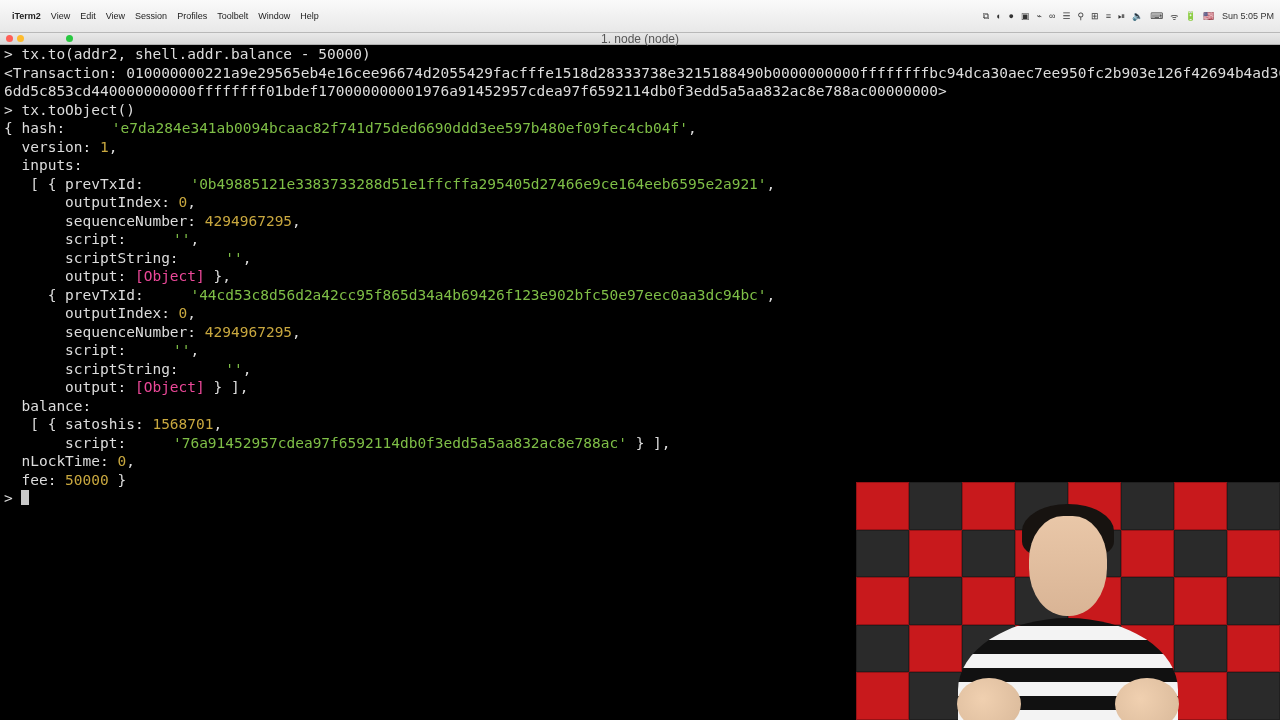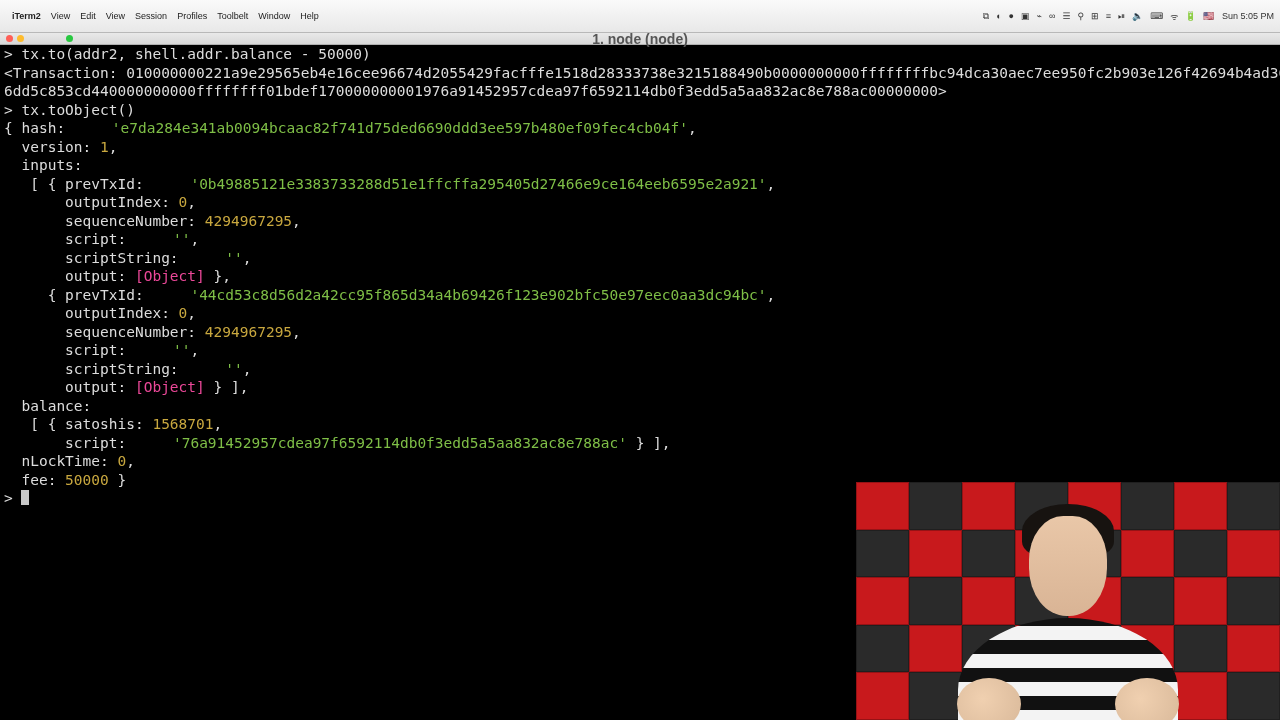--- a/index.html
+++ b/index.html
@@ -18,21 +18,21 @@
 .menubar .spacer { flex: 1; }
 .menubar .ricon { margin-left: 7px; font-size: 9px; color:#333; }
 .titlebar {
   height: 12px; background: linear-gradient(#e9e9e9,#d8d8d8);
   display: flex; align-items: center; font-size: 8px; color:#444;
   border-bottom: 1px solid #b0b0b0; position: relative;
 }
 .traffic { display:flex; gap:4px; margin-left:6px; }
 .tl { width:7px; height:7px; border-radius:50%; }
 .tl.r { background:#ff5f57; } .tl.y { background:#febc2e; } .tl.g { background:#28c840; }
-.wtitle { position:absolute; left:50%; transform:translateX(-50%); font-size:14px; color:#555;font-weight:bold; }
+.wtitle { position:absolute; left:50%; transform:translateX(-50%); font-size:12px; color:#555; }
 .term {
   background:#000; color:#ddd; font-family: Menlo, Monaco, Consolas, monospace;
   font-size: 14.5px; line-height: 18.5px; padding: 0 4px;
   height: calc(720px - 25px); white-space: pre; overflow: hidden;
 }
 .g { color:#7fbf47;margin-left:38px; }  
 .y { color:#c9a83f; }  
 .c { color:#ec4899; }  
 .prompt { color:#ddd; }
 .cursor { display:inline-block; width:8px; height:15px; background:#c8c8c8; vertical-align:-2px; }

